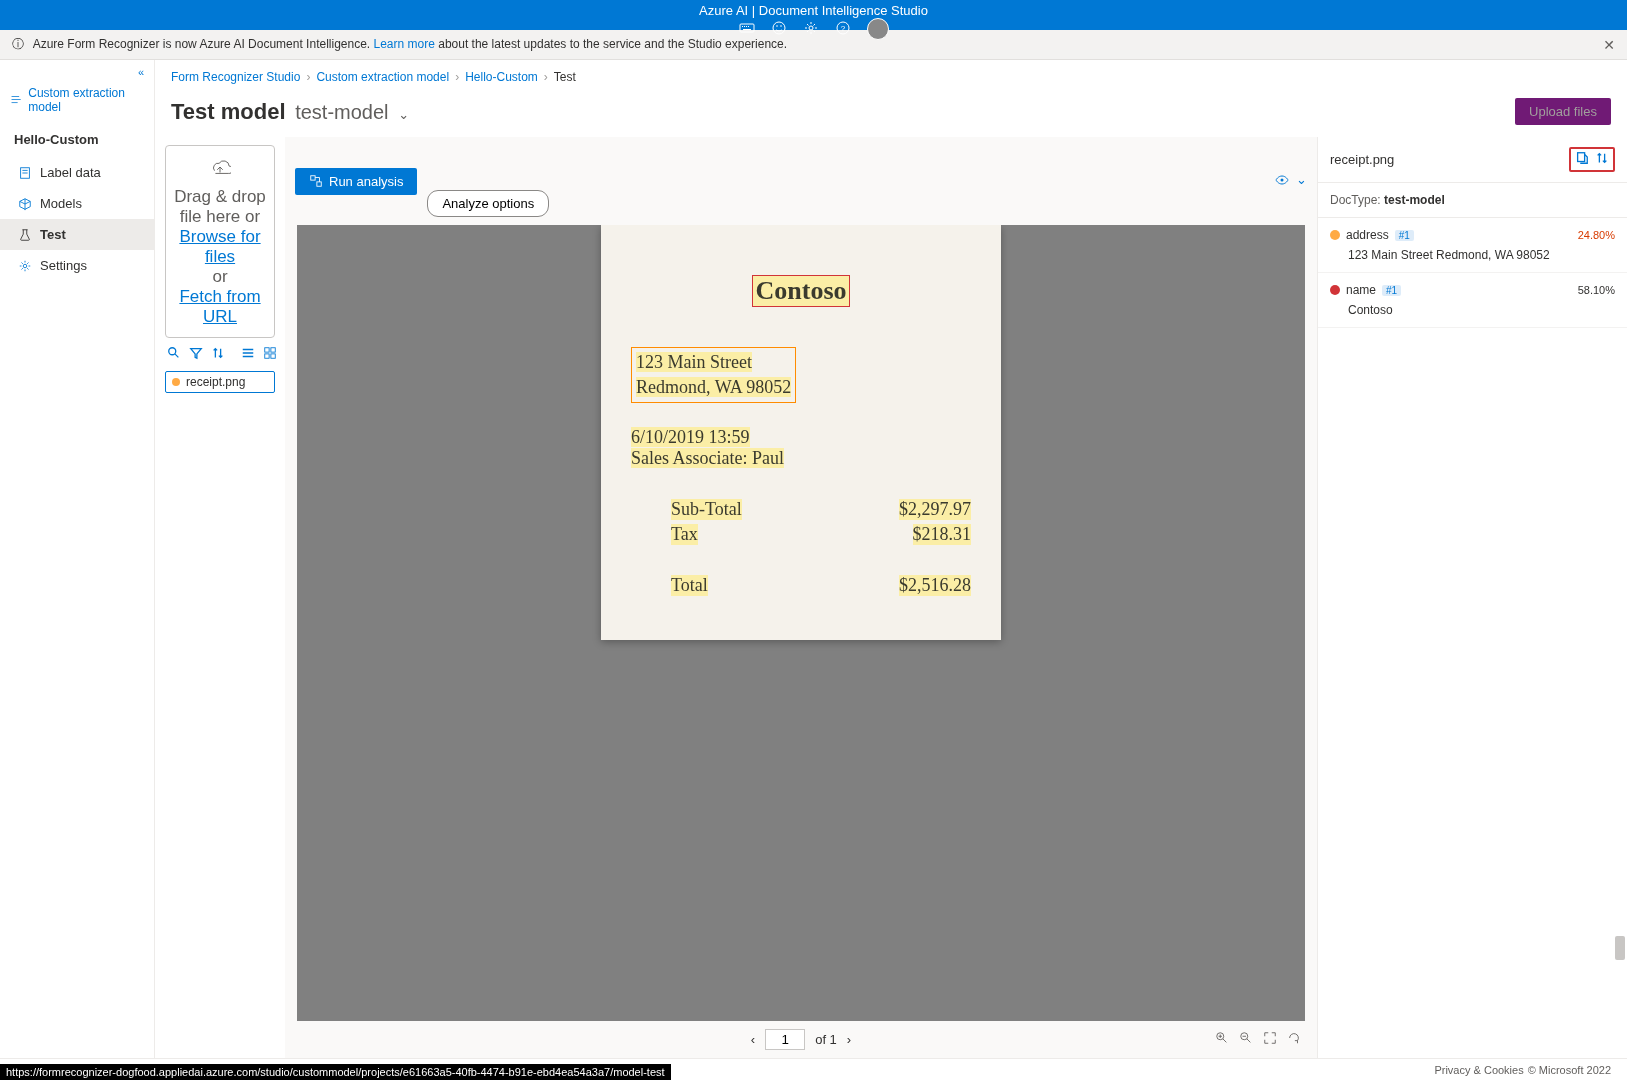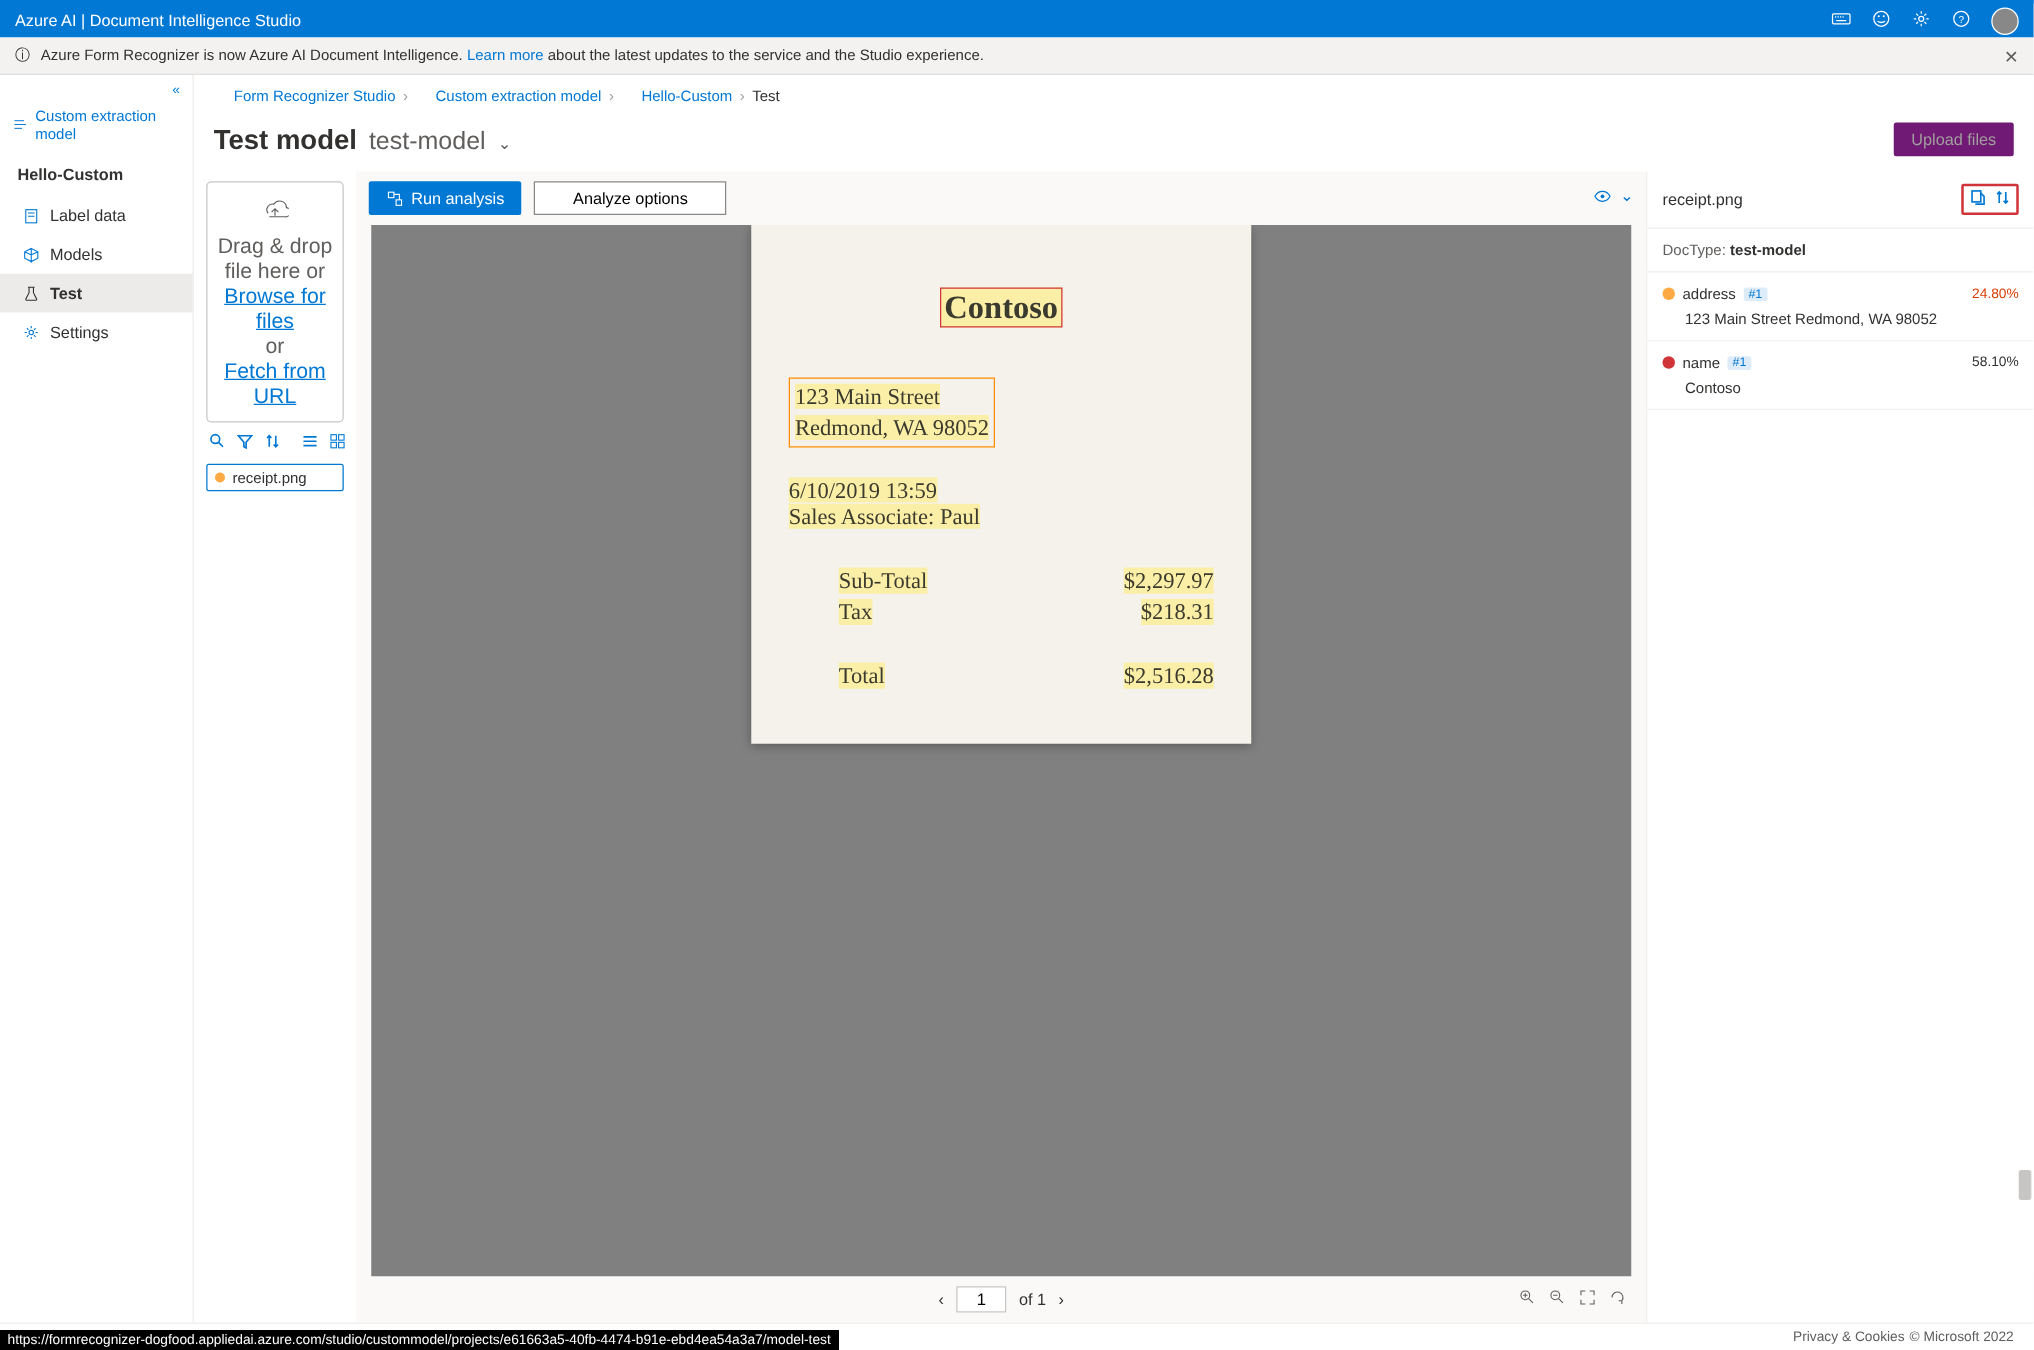--- a/index.html
+++ b/index.html
@@ -1,56 +1,56 @@
 <!DOCTYPE html>
 <html><head>
 <meta charset="utf-8">
 <style>
 * { box-sizing: border-box; margin: 0; padding: 0; }
 body { font-family: 'Segoe UI', Tahoma, sans-serif; font-size: 13px; color: #323130; background: #fff; overflow: hidden; }
-.topbar { background: #0078d4; color: #fff; height: 30px; display: flex; align-items: center; padding: 0 12px; justify-content: space-between; border-top: 3px solid #0078d4; }
+.topbar { background: #0078d4; color: #fff; height: 30px; display: flex; align-items: center; padding: 0 12px; justify-content: space-between; border-top: 3px solid #0078d4; flex-direction: column; }
 .topbar-title { font-size: 13px; }
 .topbar-icons { display: flex; gap: 16px; align-items: center; }
 .topbar-icons svg { width: 16px; height: 16px; fill: #fff; }
 .avatar { width: 22px; height: 22px; border-radius: 50%; background: #888; border:1px solid #fff; }
 .notice-bar { background: #f3f2f1; border-bottom: 1px solid #e1dfdd; padding: 6px 12px; display: flex; align-items: flex-end; justify-content: space-between; font-size: 12px; }
 .notice-bar .info-icon { margin-right: 6px; }
 .notice-bar a { color: #0078d4; text-decoration: none; }
 .notice-close { cursor: pointer; color: #605e5c; font-size: 14px; }
 .app-body { display: flex; height: calc(100vh - 30px - 30px - 22px); }
 .sidebar-left { width: 155px; border-right: 1px solid #edebe9; padding-top: 6px; }
 .sidebar-left .collapse-btn { text-align: right; padding-right: 10px; color: #0078d4; font-size: 11px; }
 .sidebar-left .section-label { display:flex; align-items:center; gap:6px; padding: 8px 10px; font-size: 12px; color: #0078d4; }
 .sidebar-left .project-name { padding: 10px 14px; font-weight: 600; font-size: 13px; }
 .sidebar-left .nav-item { display:flex; align-items:center; gap:8px; padding: 8px 18px; font-size: 13px; cursor:pointer; }
 .sidebar-left .nav-item.active { background: #edebe9; font-weight: 600; }
 .sidebar-left .nav-item svg { width:14px; height:14px; }
 .main { flex: 1; display: flex; flex-direction: column; overflow: hidden; }
 .breadcrumb { padding: 10px 16px; font-size: 12px; display:flex; gap:6px; align-items:center; }
-.breadcrumb a { color: #0078d4; text-decoration:none;margin-left:16px; }
+.breadcrumb a { color: #0078d4; text-decoration:none; }
 .breadcrumb .sep { color: #a19f9d; }
 .page-header { padding: 4px 16px 12px; display:flex; align-items:center; justify-content:space-between; }
 .page-header h1 { font-size: 22px; font-weight: 600; display:inline; }
 .page-header .model-name { font-size: 20px; color: #605e5c; font-weight: 400; margin-left: 6px; }
 .page-header .chevron { margin-left:6px; color:#605e5c; }
 .upload-btn { background:#701a75; color:#a19f9d; border:none; padding:6px 14px; border-radius:2px; font-size:13px; }
 .content-row { display:flex; flex:1; overflow:hidden; gap:0; }
 .file-panel { width: 130px; padding: 8px 10px; }
 .dropzone { border:1px solid #c8c6c4; border-radius:4px; padding:10px 6px; text-align:center; font-size:17px; color:#605e5c; }
 .dropzone svg { width:22px; height:22px; margin-bottom:4px; }
 .dropzone a { color:#0078d4; display:block; }
 .file-tools { display:flex; gap:8px; padding:8px 2px; align-items:center; }
 .file-tools svg { width:14px; height:14px; stroke:#0078d4; fill:none; }
 .file-tools .spacer { flex:1; }
 .file-item { border:1px solid #0078d4; border-radius:2px; padding:3px 6px; display:flex; align-items:center; gap:6px; font-size:12px; }
 .file-item .dot { width:8px; height:8px; border-radius:50%; background:#ffaa44; }
 .viewer-panel { flex:1; background:#faf9f8; display:flex; flex-direction:column; }
 .viewer-toolbar { padding:8px 10px; display:flex; gap:10px; align-items:center; }
 .btn-primary { background:#0078d4; color:#fff; border:none; padding:6px 14px; border-radius:2px; font-size:13px; display:flex; align-items:center; gap:6px; cursor:pointer; }
-.btn-secondary { background:#fff; border:1px solid #8a8886; padding:5px 30px; border-radius:0; font-size:13px; cursor:pointer; }
+.btn-secondary { background:#fff; border:1px solid #8a8886; padding:5px 14px; border-radius:11px; font-size:13px; cursor:pointer;margin-top:45px; }
 .viewer-toolbar .right-icons { margin-left:auto; display:flex; gap:6px; color:#0078d4; }
 .viewer-canvas { flex:1; background:#808080; margin:0 12px; position:relative; display:flex; justify-content:center; align-items:flex-start; overflow:hidden; }
 .receipt { background:#f5f2eb; width:400px; margin-top:0; padding:50px 30px 40px; font-family: Georgia, serif; color:#3a3a2e; position:relative; box-shadow: 0 2px 8px rgba(0,0,0,0.3); }
 .receipt .hl { background: rgba(255,235,120,0.6); display:inline; }
 .receipt .box-red { border:1px solid #d13438; display:inline-block; padding:0 2px; }
 .receipt .box-orange { border:1px solid #ff8c00; display:inline-block; padding:2px 4px; }
 .receipt h2 { font-size:26px; font-weight:bold; text-align:center; margin-bottom:40px; }
 .receipt .addr { font-size:18px; line-height:1.4; }
 .receipt .line { font-size:18px; margin-top:24px; }
 .receipt .items { margin-top:28px; }

